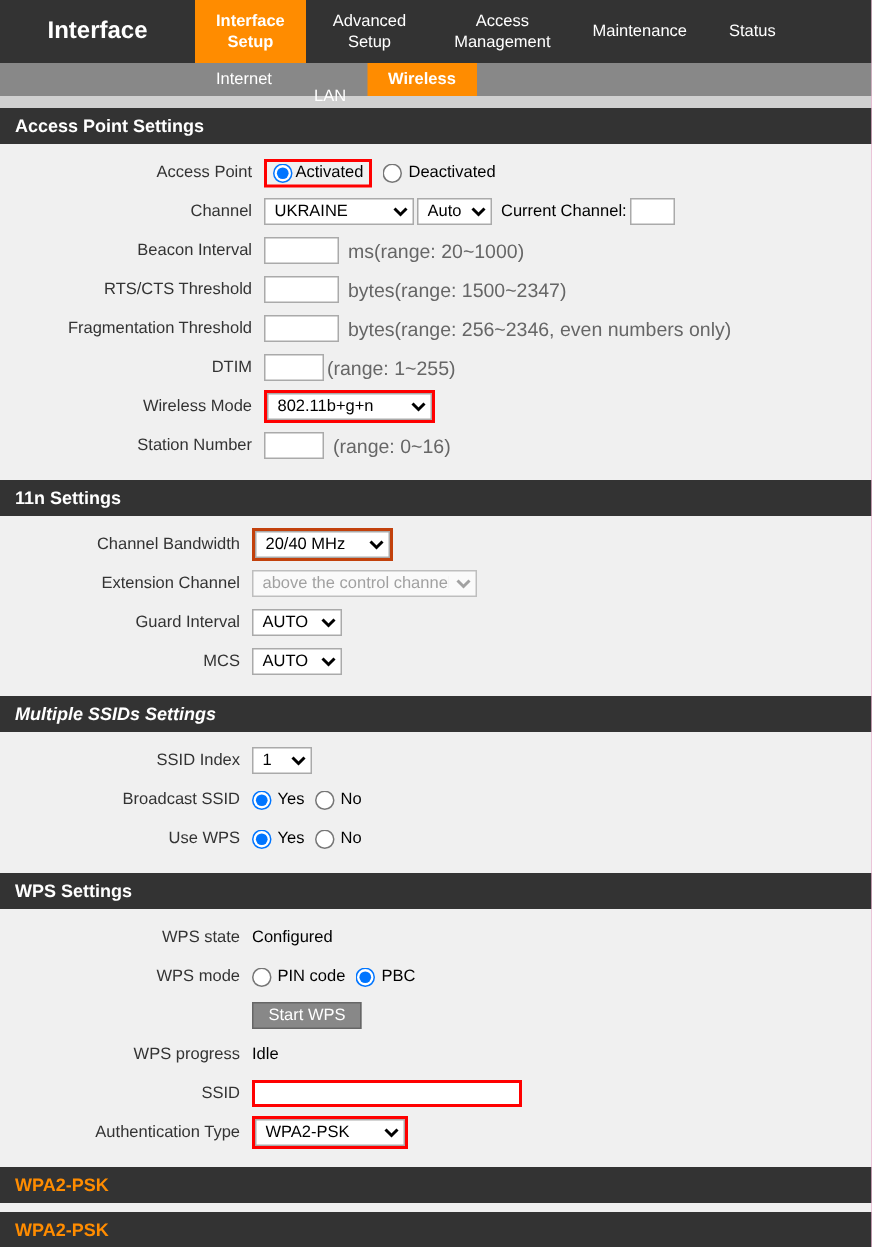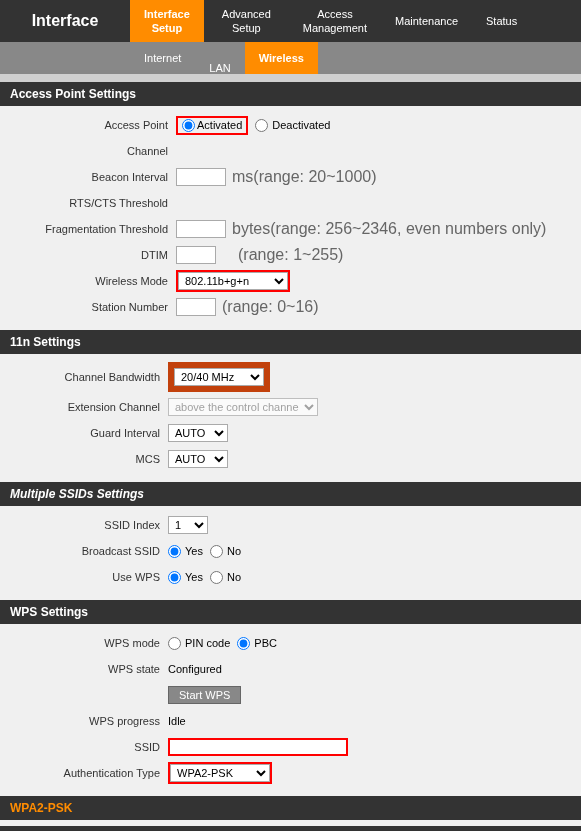--- a/index.html
+++ b/index.html
@@ -20,21 +20,21 @@
     }
     select {
       border: 1px solid #aaa;
       font-size: 11px;
       height: 18px;
       background: #fff;
       padding: 0 2px;
     }
     input[type="radio"] { margin-right: 2px; }
 
-    .hint-text { color: #666; font-size: 16px; }
+    .hint-text { color: #666; font-size: 13px; }
   </style>
 </head>
 <body>
 
 <div style="display:flex; flex-direction:column;">
   <div style="display:flex; align-items:stretch; background:#333; height:42px;">
     <div style="background:#333; color:#fff; font-size:16px; font-weight:bold; display:flex; align-items:center; justify-content:center; width:130px; padding:0 10px;">
       <span>Interface</span>
     </div>
     <div style="background:#ff8c00; color:#fff; font-size:11px; font-weight:bold; display:flex; align-items:center; justify-content:center; padding:0 14px; text-align:center; line-height:1.3;">
@@ -47,21 +47,21 @@
     <div style="color:#fff; font-size:11px; display:flex; align-items:center; justify-content:center; padding:0 14px; text-align:center; line-height:1.3;">
       <span>Access<br>Management</span>
     </div>
     <div style="color:#fff; font-size:11px; display:flex; align-items:center; justify-content:center; padding:0 14px; text-align:center;">
       <span>Maintenance</span>
     </div>
     <div style="color:#fff; font-size:11px; display:flex; align-items:center; justify-content:center; padding:0 14px; text-align:center;">
       <span>Status</span>
     </div>
   </div>
-  <div style="display:flex; background:#888; height:32px; padding-left:130px;">
+  <div style="display:flex; background:#888; height:22px; padding-left:130px;">
     <div style="display:flex; align-items:center; padding:0 14px; color:#fff; font-size:11px; cursor:pointer;">
       <span>Internet</span>
     </div>
     <div style="display:flex; align-items:flex-end; padding:0 14px; color:#fff; font-size:11px; cursor:pointer;margin-top:28px;">
       <span>LAN</span>
     </div>
     <div style="background:#ff8c00; display:flex; align-items:center; padding:0 14px; color:#fff; font-size:11px; cursor:pointer; font-weight:bold;">
       <span>Wireless</span>
     </div>
   </div>
@@ -83,47 +83,61 @@
             <label>Activated</label>
           </span>
           &nbsp;
           <input type="radio" name="access_point" style="">
           <label>Deactivated</label>
         </div>
       </div>
 
       <div class="form-row">
         <div class="form-label"><span>Channel</span></div>
+        <div class="form-control">
+          <select style="width:100px;">
+            <option>UKRAINE</option>
+          </select>
+          <select style="width:50px;">
+            <option>Auto</option>
+          </select>
+          <span style="margin-left:4px;">Current Channel:</span>
+          <input type="text" style="width: 30px;" readonly="">
+        </div>
       </div>
 
       <div class="form-row">
         <div class="form-label"><span>Beacon Interval</span></div>
         <div class="form-control">
           <input type="text" style="width: 50px;">
           <span class="hint-text" style="margin-left:4px;">ms(range: 20~1000)</span>
         </div>
       </div>
 
       <div class="form-row">
         <div class="form-label"><span>RTS/CTS Threshold</span></div>
+        <div class="form-control">
+          <input type="text" style="width: 50px;">
+          <span class="hint-text" style="margin-left:4px;">bytes(range: 1500~2347)</span>
+        </div>
       </div>
 
       <div class="form-row">
         <div class="form-label"><span>Fragmentation Threshold</span></div>
         <div class="form-control">
           <input type="text" style="width: 50px;">
           <span class="hint-text" style="margin-left:4px;">bytes(range: 256~2346, even numbers only)</span>
         </div>
       </div>
 
       <div class="form-row">
         <div class="form-label"><span>DTIM</span></div>
         <div class="form-control">
           <input type="text" style="width: 40px;">
-          <span class="hint-text" style="margin-left:20px;">(range: 1~255)</span>
+          <span class="hint-text" style="margin-left:0;">(range: 1~255)</span>
         </div>
       </div>
 
       <div class="form-row">
         <div class="form-label"><span>Wireless Mode</span></div>
         <div class="form-control">
           <span style="border:2px solid red; display:inline-block;">
             <select style="width:110px;">
               <option>802.11b+g+n</option>
             </select>
@@ -143,21 +157,21 @@
 
   <div>
     <div style="background:#333; color:#fff; font-size:12px; font-weight:bold; padding:5px 10px;">
       <span>11n Settings</span>
     </div>
     <div style="background:#f0f0f0; padding:8px;">
 
       <div class="form-row">
         <div class="form-label"><span>Channel Bandwidth</span></div>
         <div class="form-control">
-          <span style="border:6px solid #c2410c; display:inline-block;">
+          <span style="border:2px solid #c2410c; display:inline-block;">
             <select style="width:90px;">
               <option>20/40 MHz</option>
             </select>
           </span>
         </div>
       </div>
 
       <div class="form-row">
         <div class="form-label"><span>Extension Channel</span></div>
         <div class="form-control">
@@ -226,38 +240,38 @@
     </div>
   </div>
 
   <div>
     <div style="background:#333; color:#fff; font-size:12px; font-weight:bold; padding:5px 10px;">
       <span>WPS Settings</span>
     </div>
     <div style="background:#f0f0f0; padding:8px;">
 
       <div class="form-row">
+        <div class="form-label"><span>WPS state</span></div>
+        <div class="form-control">
+          <span>Configured</span>
+        </div>
+      </div>
+
+      <div class="form-row">
         <div class="form-label"><span>WPS mode</span></div>
         <div class="form-control">
           <input type="radio" name="wps_mode" style="">
           <label>PIN code</label>
           &nbsp;
           <input type="radio" name="wps_mode" checked="" style="">
           <label>PBC</label>
         </div>
       </div>
 
       <div class="form-row">
-        <div class="form-label"><span>WPS state</span></div>
-        <div class="form-control">
-          <span>Configured</span>
-        </div>
-      </div>
-
-      <div class="form-row">
         <div class="form-label"></div>
         <div class="form-control">
           <button style="background:#888; color:#fff; border:1px solid #666; padding:2px 10px; font-size:11px; cursor:pointer;text-align:right;">Start WPS</button>
         </div>
       </div>
 
       <div class="form-row">
         <div class="form-label"><span>WPS progress</span></div>
         <div class="form-control">
           <span>Idle</span>

